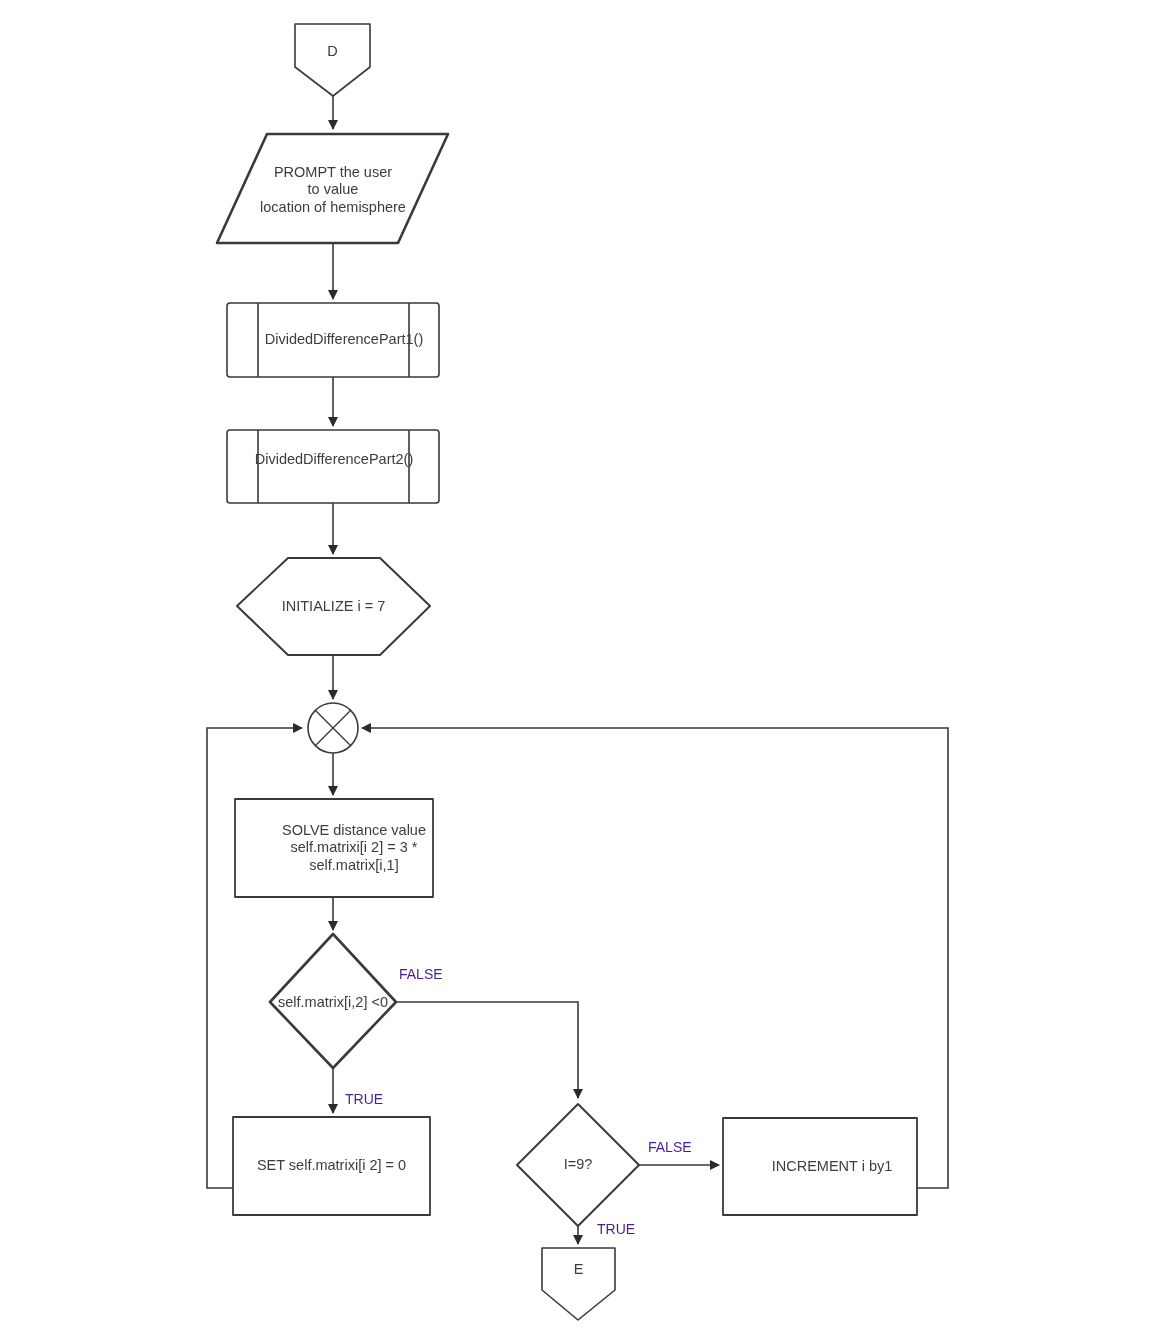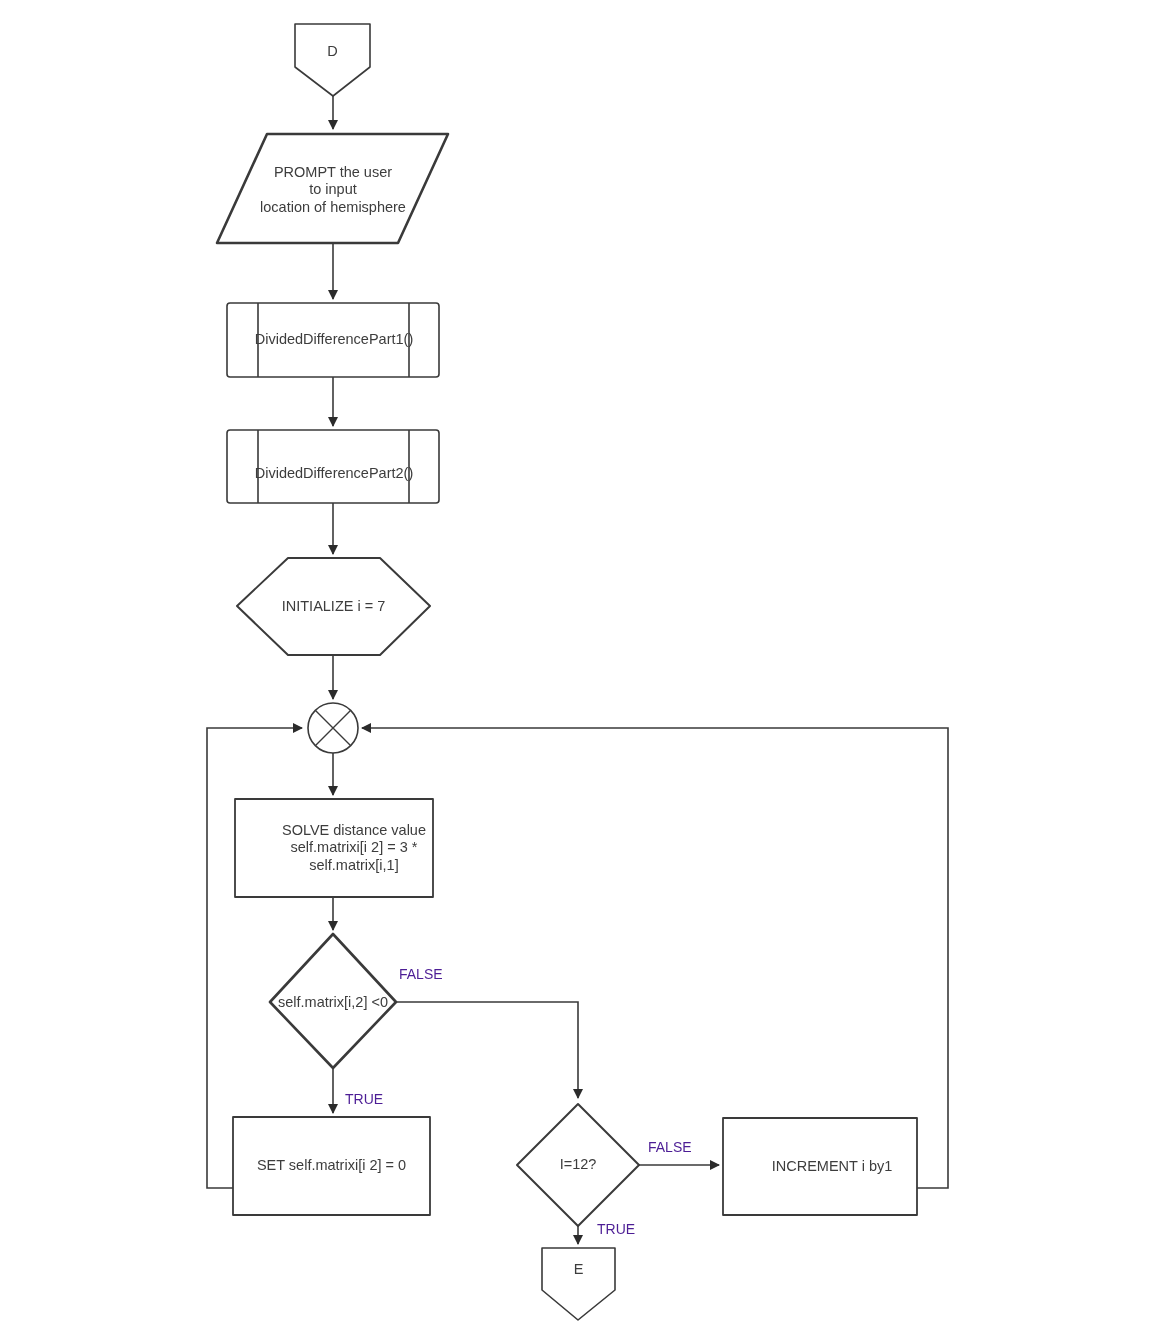--- a/index.html
+++ b/index.html
@@ -80,38 +80,38 @@
 
       <rect x="723" y="1118" width="194" height="97" stroke-width="1.8"></rect>
 
       <path d="M542,1248 H615 V1290 L578,1320 L542,1290 Z" stroke-width="1.6"></path>
     </g>
   </svg>
 
   <div class="label" style="left:295px;top:24px;width:75px;height:56px;">D</div>
 
   <div class="label" style="left:228px;top:150px;width:210px;height:80px;">PROMPT the user
-to input
+to value
 location of hemisphere</div>
 
-  <div class="label" style="left:258px;top:303px;width:152px;height:74px;">DividedDifferencePart1()</div>
+  <div class="label" style="left:268px;top:303px;width:152px;height:74px;">DividedDifferencePart1()</div>
 
-  <div class="label" style="left:258px;top:444px;width:152px;height:60px;">DividedDifferencePart2()</div>
+  <div class="label" style="left:258px;top:430px;width:152px;height:60px;">DividedDifferencePart2()</div>
 
   <div class="label" style="left:237px;top:558px;width:193px;height:97px;">INITIALIZE i = 7</div>
 
   <div class="label" style="left:235px;top:799px;width:198px;height:98px;margin-left:20px;">SOLVE distance value
 self.matrixi[i 2] = 3 *
 self.matrix[i,1]</div>
 
   <div class="label" style="left:258px;top:960px;width:150px;height:85px;">self.matrix[i,2] &lt;0</div>
 
   <div class="label" style="left:233px;top:1117px;width:197px;height:98px;">SET self.matrixi[i 2] = 0</div>
 
-  <div class="label" style="left:517px;top:1104px;width:122px;height:122px;">I=12?</div>
+  <div class="label" style="left:517px;top:1104px;width:122px;height:122px;">I=9?</div>
 
   <div class="label" style="left:723px;top:1118px;width:194px;height:97px;margin-left:12px;">INCREMENT i by1</div>
 
   <div class="label" style="left:542px;top:1240px;width:73px;height:60px;">E</div>
 
   <div class="edge-label" style="left:399px;top:966px;">FALSE</div>
 
   <div class="edge-label" style="left:345px;top:1091px;">TRUE</div>
 
   <div class="edge-label" style="left:648px;top:1139px;">FALSE</div>

